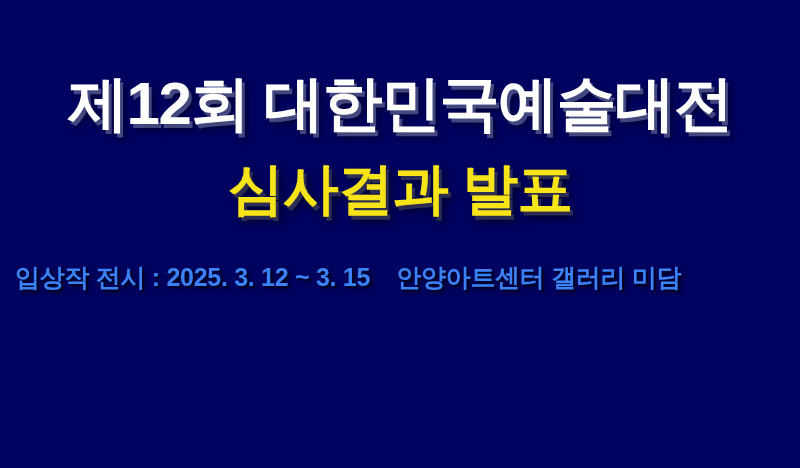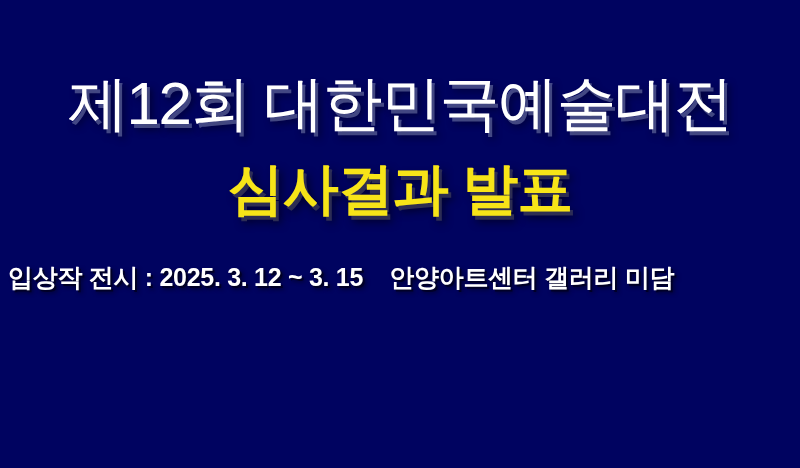--- a/index.html
+++ b/index.html
@@ -34,21 +34,21 @@
     padding-top: 72px;
     text-align: center;
   }
 
   .headline-primary {
     display: block;
     margin: 0;
     color: #ffffff;
     font-size: 60px;
     line-height: 1.08;
-    font-weight: 400;
+    font-weight: 700;
     letter-spacing: -1.5px;
     white-space: nowrap;
     text-shadow:
       3px 4px 0 rgba(120, 130, 175, 0.55),
       5px 6px 7px rgba(0, 0, 40, 0.85);
   }
 
   .headline-secondary {
     display: block;
     margin: 8px;
@@ -60,26 +60,26 @@
     letter-spacing: -1px;
     white-space: nowrap;
     text-shadow:
       3px 4px 0 rgba(60, 60, 90, 0.75),
       5px 6px 8px rgba(0, 0, 30, 0.9);
   }
 
   
   .detail-line {
     position: absolute;
-    left: 8px;
+    left: 15px;
     top: 262px;
     width: 660px;
     margin: 0;
     text-align: center;
-    color: #ffffff;
+    color: #3b82f6;
     font-size: 25px;
     line-height: 1.2;
     font-weight: 700;
     letter-spacing: -0.3px;
     white-space: nowrap;
     text-shadow:
       2px 2px 0 rgba(0, 0, 35, 0.9),
       3px 3px 4px rgba(0, 0, 20, 0.7);
   }
 

